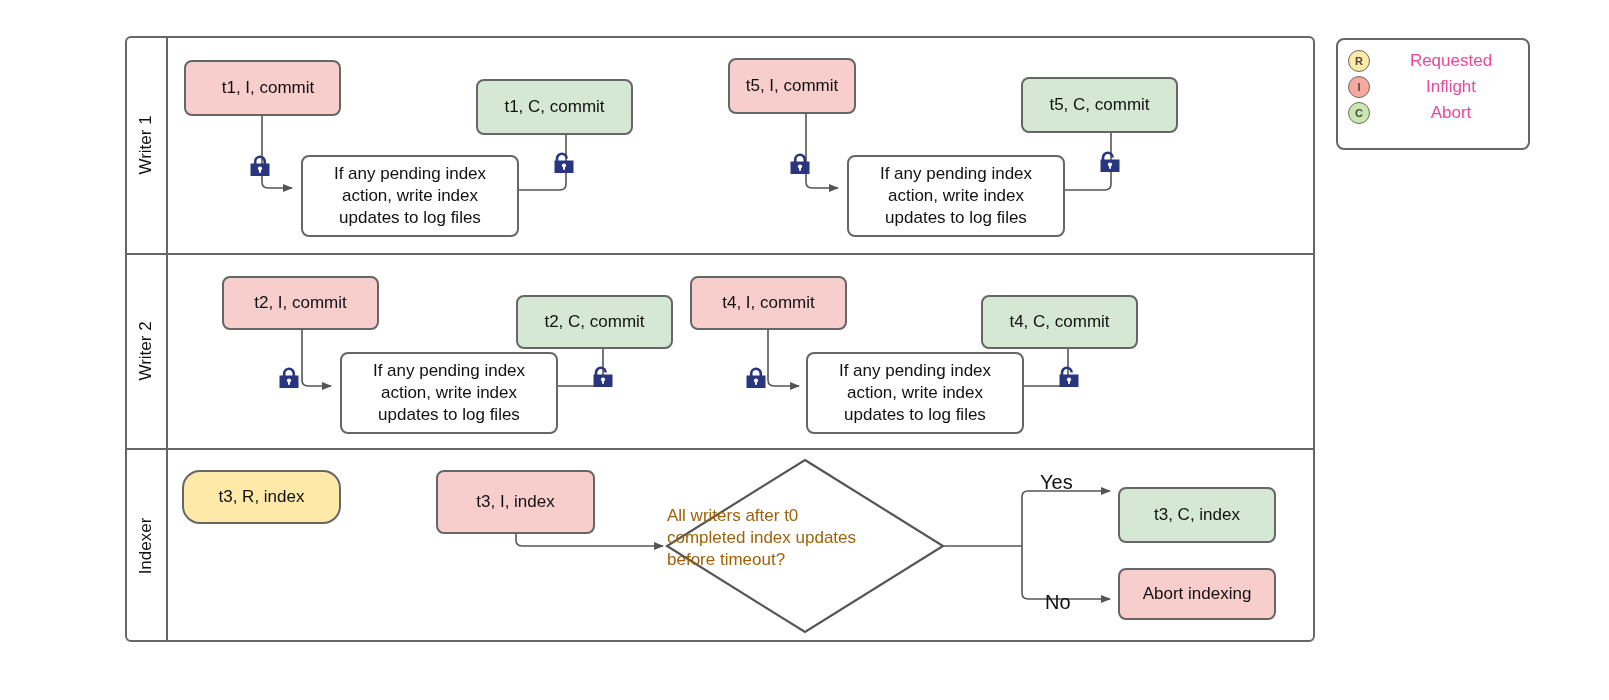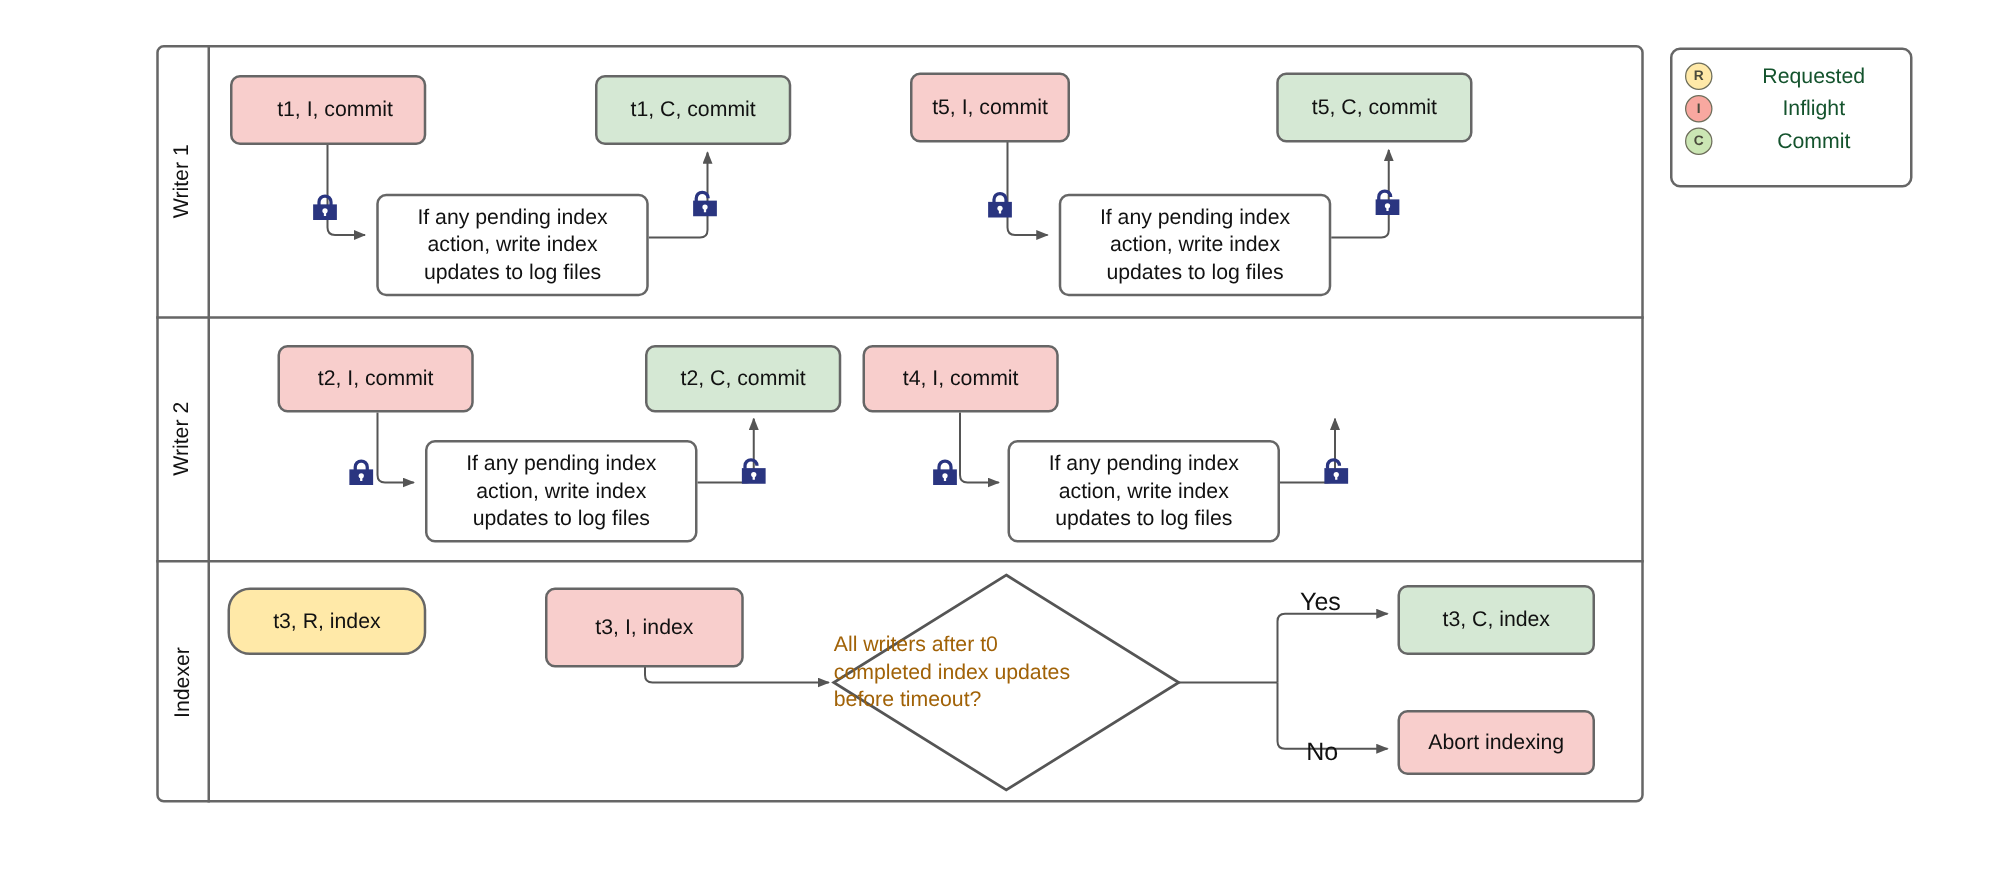--- a/index.html
+++ b/index.html
@@ -21,21 +21,21 @@
     border-radius:8px;
     display:flex;align-items:center;justify-content:center;
     text-align:center;
     font-size:17px;
     line-height:1.28;
     color:#111111;
     padding:2px 6px;
     z-index:5;
   }
   .n-inflight{background:#F8CECC;}
-  .n-commit{background:#D5E8D4;}
+  .n-commit{background:#D5E8D4;margin-top:19px;}
   .n-requested{background:#FFE9A8;border-radius:18px;}
   .n-plain{background:#ffffff;}
   .n-plain.proc{font-size:17px;line-height:1.3;}
 
   
   .pool{
     position:absolute;
     box-sizing:border-box;
     border:2px solid #666666;
     border-radius:6px;
@@ -70,21 +70,21 @@
     width:20px;height:20px;border-radius:50%;
     border:1.6px solid #6d6d5a;
     display:flex;align-items:center;justify-content:center;
     font-size:11px;font-weight:bold;color:#4a4a3c;
     flex:0 0 auto;
   }
   .b-R{background:#FFE9A8;}
   .b-I{background:#F8A8A0;}
   .b-C{background:#CBE6B4;}
   .legend-text{
-    flex:1 1 auto;text-align:center;font-size:17px;color:#14532d;
+    flex:1 1 auto;text-align:center;font-size:17px;color:#ec4899;
     padding-left:18px;white-space:nowrap;
   }
 
   
   .lock{position:absolute;z-index:7;width:22px;height:22px;}
 
   
   .edge-label{
     position:absolute;z-index:6;font-size:20px;color:#111;
     background:transparent;white-space:nowrap;
@@ -199,20 +199,23 @@
   </div>
 
   <div class="node n-inflight" style="left:690px;top:276px;width:157px;height:54px;">
     <span>t4, I, commit</span>
   </div>
 
   <div class="node n-plain proc" style="left:806px;top:352px;width:218px;height:82px;">
     <span>If any pending index<br>action, write index<br>updates to log files</span>
   </div>
 
+  <div class="node n-commit" style="left:981px;top:276px;width:157px;height:54px;">
+    <span>t4, C, commit</span>
+  </div>
 
   <div class="node n-requested" style="left:182px;top:470px;width:159px;height:54px;">
     <span>t3, R, index</span>
   </div>
 
   <div class="node n-inflight" style="left:436px;top:470px;width:159px;height:64px;">
     <span>t3, I, index</span>
   </div>
 
   <div class="node n-commit" style="left:1118px;top:468px;width:158px;height:56px;">
@@ -299,17 +302,17 @@
     <div class="legend-row">
       <div class="badge b-R">R</div>
       <div class="legend-text">Requested</div>
     </div>
     <div class="legend-row">
       <div class="badge b-I">I</div>
       <div class="legend-text">Inflight</div>
     </div>
     <div class="legend-row">
       <div class="badge b-C">C</div>
-      <div class="legend-text">Commit</div>
+      <div class="legend-text">Abort</div>
     </div>
   </div>
 
 </div>
 
 </body></html>

